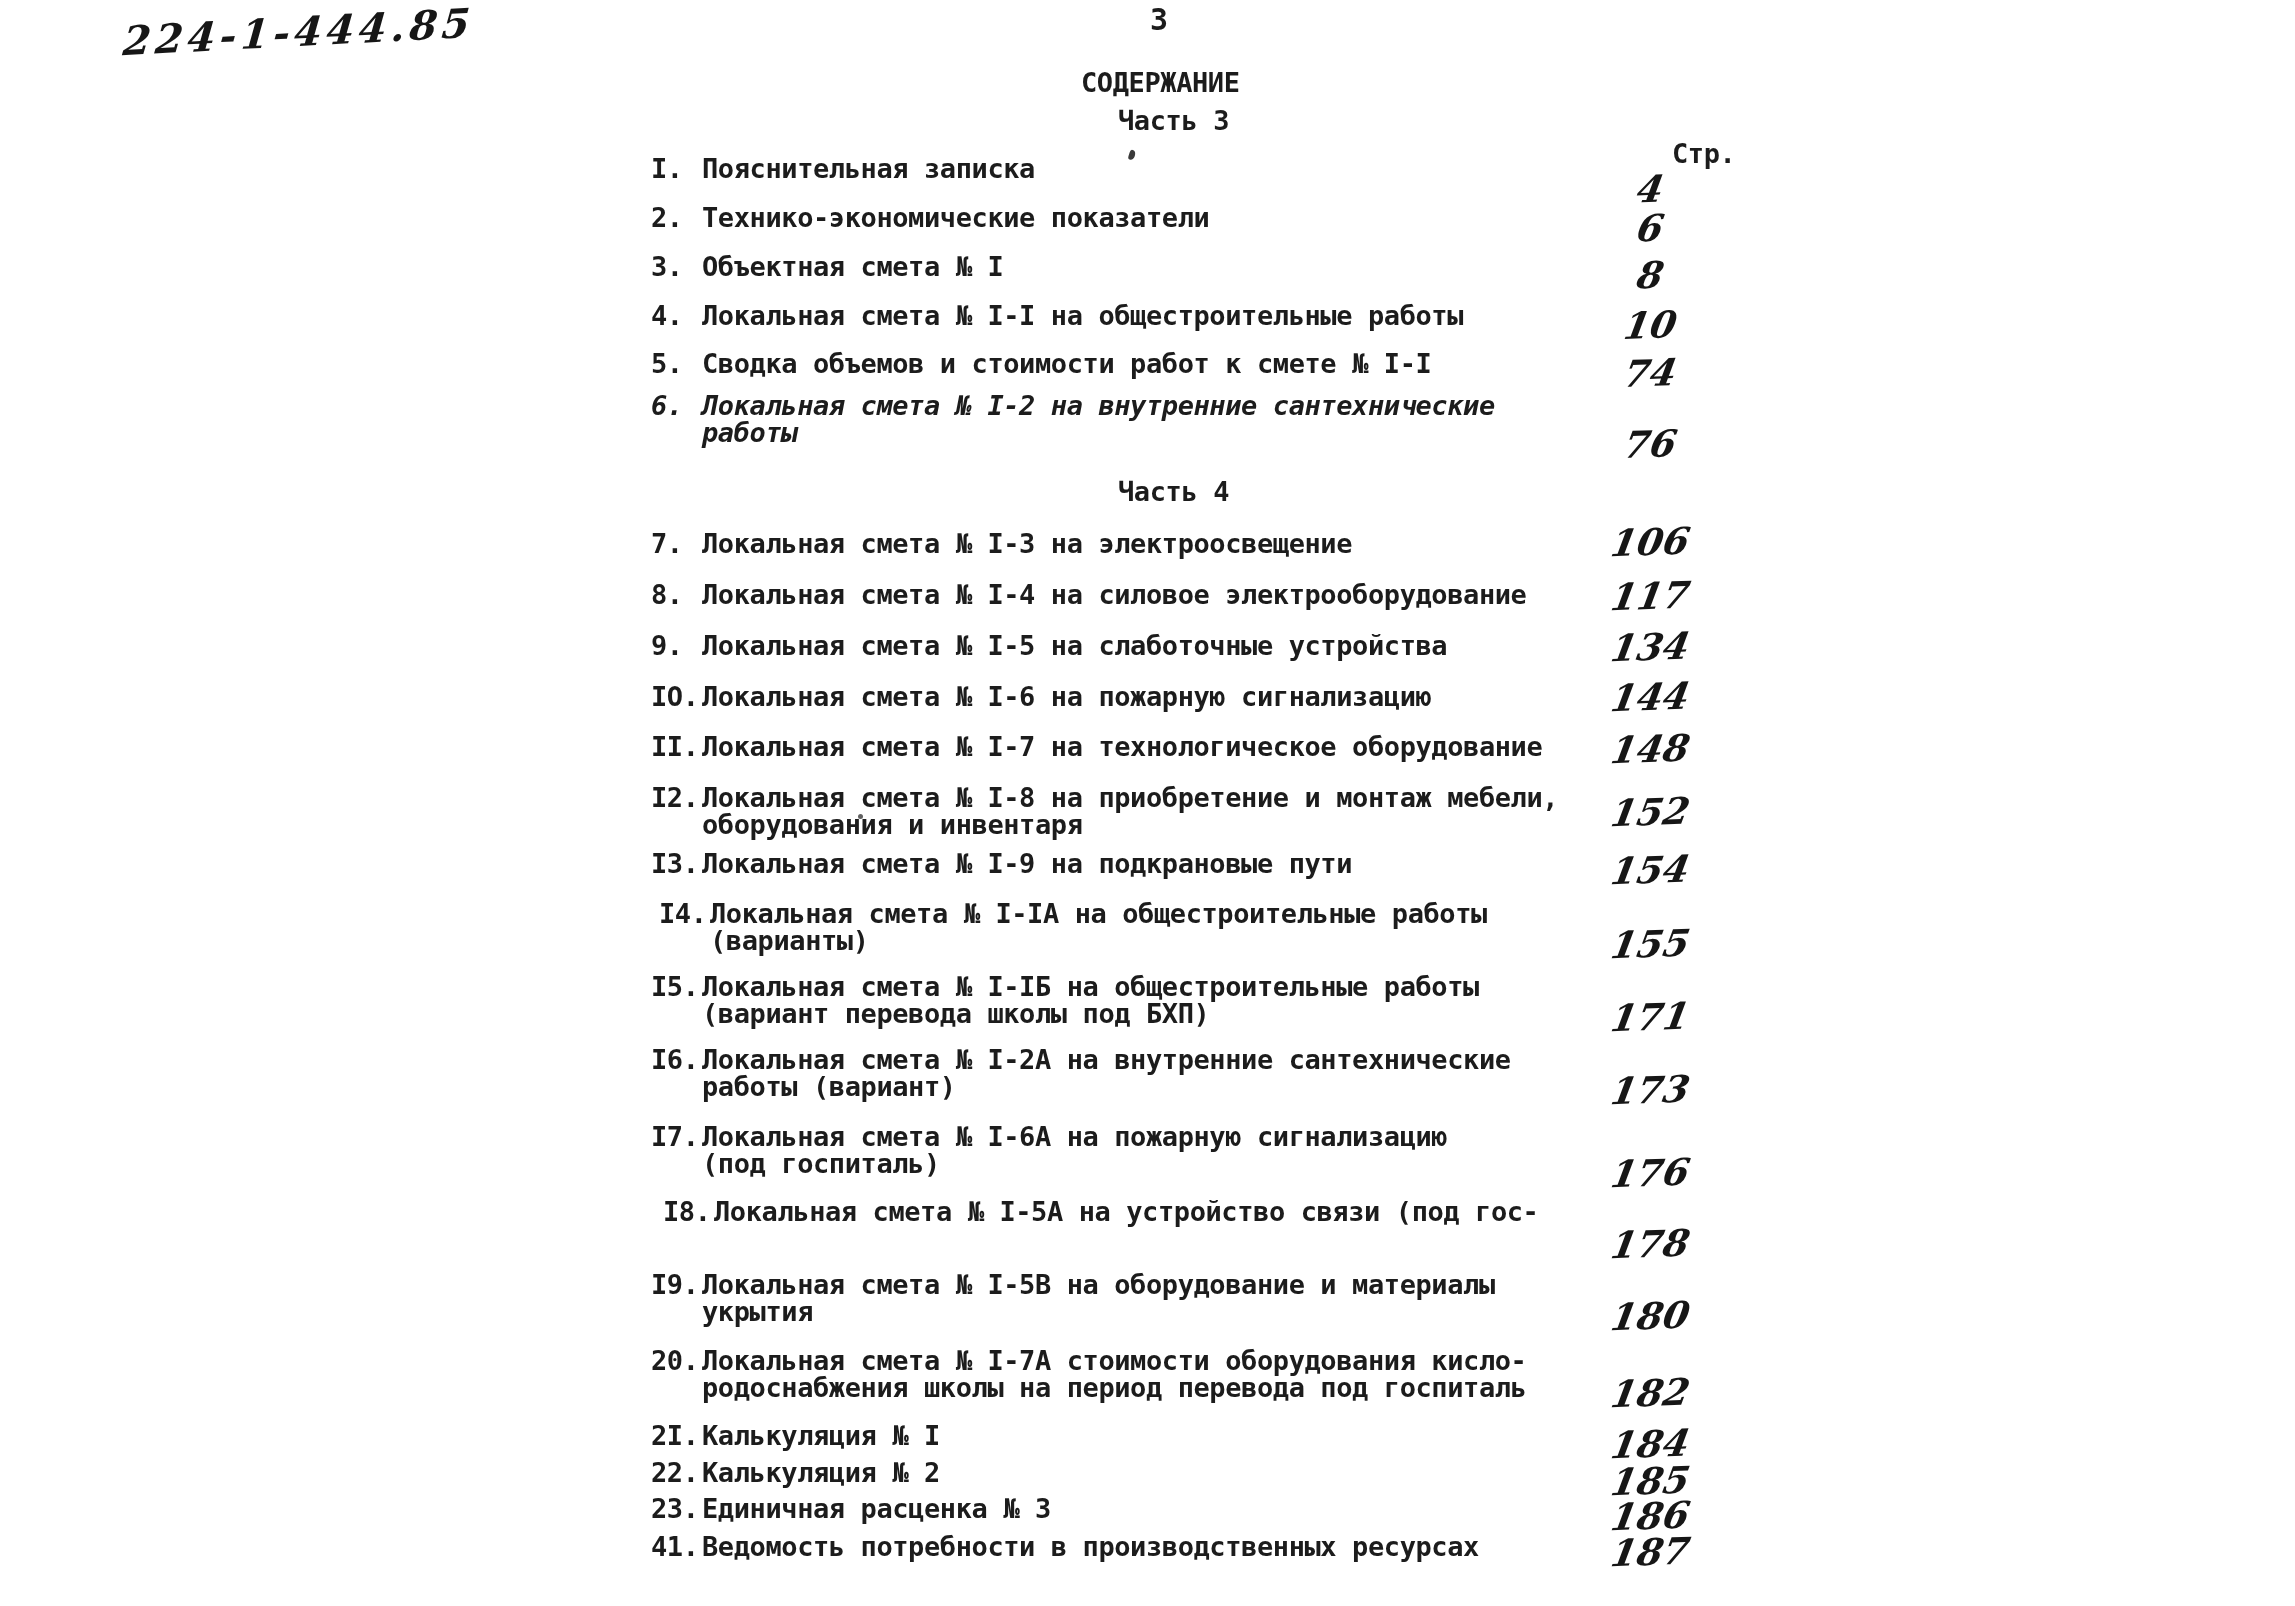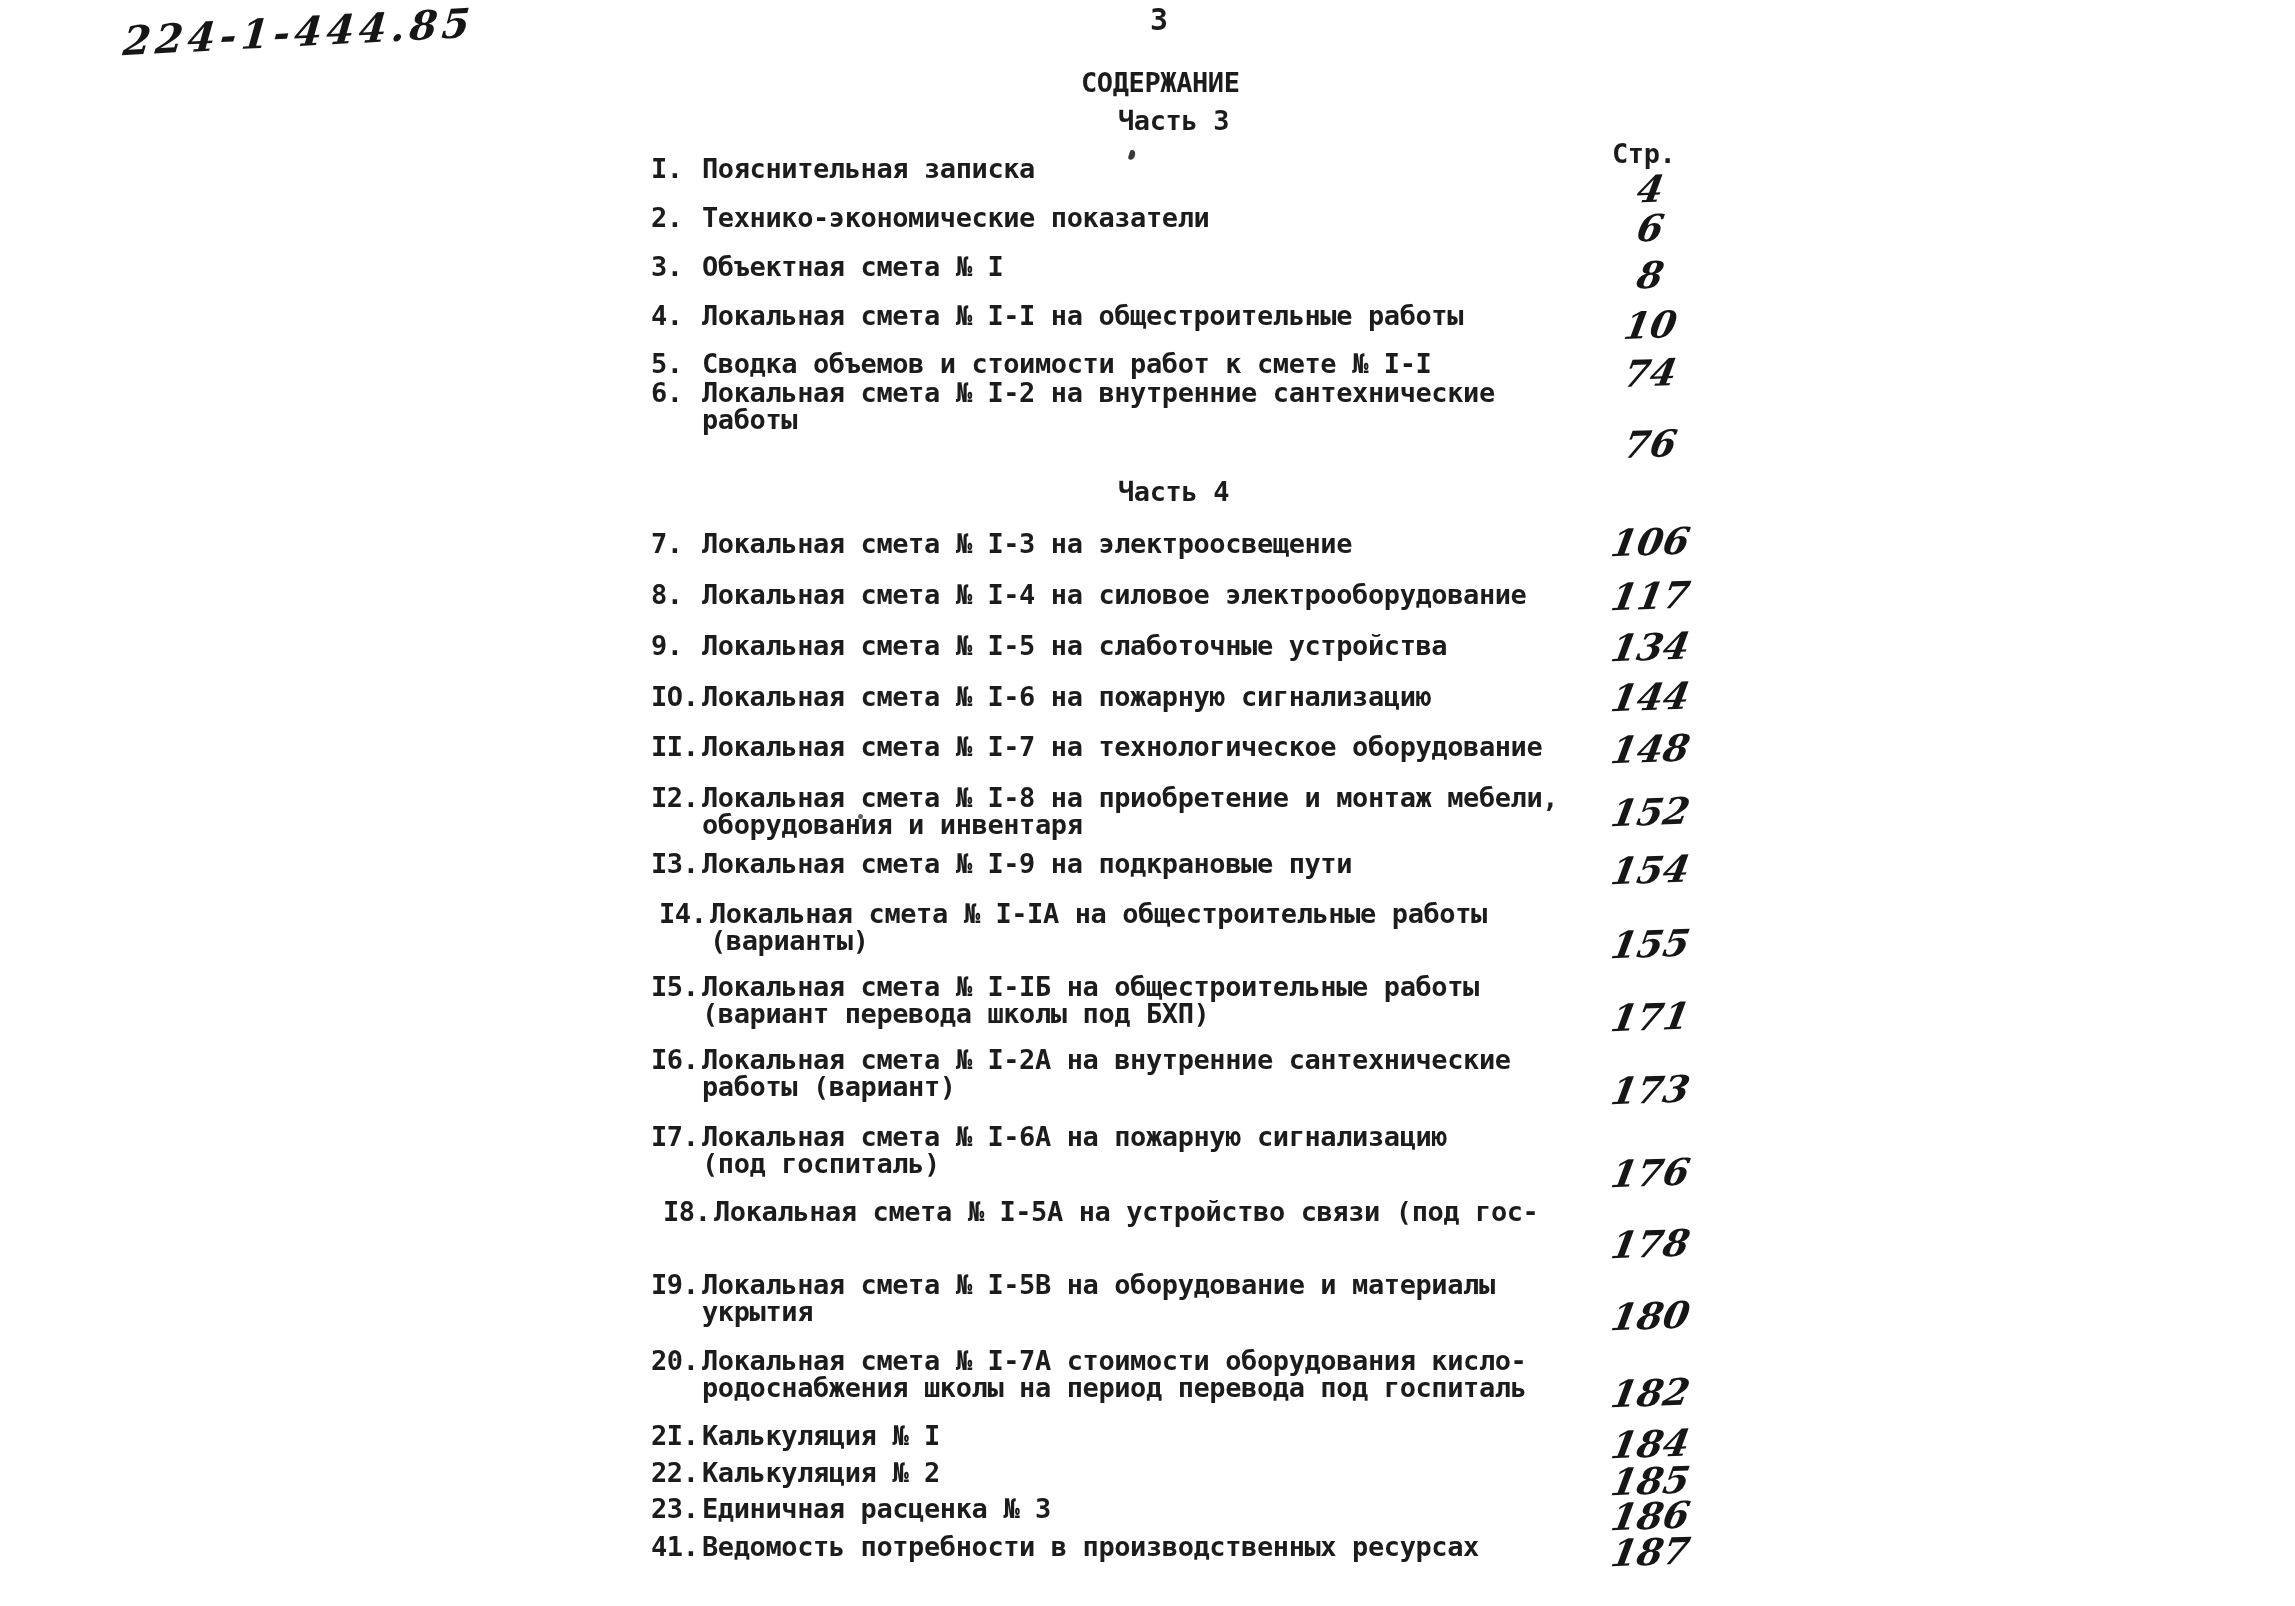--- a/index.html
+++ b/index.html
@@ -16,21 +16,21 @@
     color:var(--hand,#161616);
   }
   .abs{position:absolute;}
   
   .hand-code{left:123px;top:7.5px;font-size:40px;letter-spacing:4.5px;transform:rotate(-3deg) skewX(-8deg);}
   .sheet-num{left:1150px;top:1.5px;font-size:30px;}
   .doc-title{left:1081px;top:67px;}
   .part-head{left:1118px;}
   .part-3{top:105px;}
   .part-4{top:476px;}
-  .col-head{left:1612px;top:138px;}
+  .col-head{left:1672px;top:138px;}
   
   .row{position:absolute;left:651px;width:1063px;}
   .row .line{height:27px;line-height:27px;}
   .row .cont{margin-left:51px;}
   .num{display:inline-block;width:51px;}
   .pg{
     position:absolute;left:1587px;width:127px;text-align:center;
     font-size:37px;line-height:34px;transform:skewX(-12deg) rotate(-2deg);
   }
   
@@ -59,21 +59,21 @@
       <div class="row tw" style="top: 155px;"><div class="line"><span class="num">I.</span><span>Пояснительная записка</span></div></div>
       <div class="abs hw pg" style="top: 172px;">4</div>
       <div class="row tw" style="top: 204px;"><div class="line"><span class="num">2.</span><span>Технико-экономические показатели</span></div></div>
       <div class="abs hw pg" style="top: 211px;">6</div>
       <div class="row tw" style="top: 253px;"><div class="line"><span class="num">3.</span><span>Объектная смета № I</span></div></div>
       <div class="abs hw pg" style="top: 258px;">8</div>
       <div class="row tw" style="top: 302px;"><div class="line"><span class="num">4.</span><span>Локальная смета № I-I на общестроительные работы</span></div></div>
       <div class="abs hw pg" style="top: 308px;">10</div>
       <div class="row tw" style="top: 350px;"><div class="line"><span class="num">5.</span><span>Сводка объемов и стоимости работ к смете № I-I</span></div></div>
       <div class="abs hw pg" style="top: 356px;">74</div>
-      <div class="row tw" style="top: 379px;"><div class="line"><span class="num">6.</span><span>Локальная смета № I-2 на внутренние сантехнические</span></div><div class="line cont">работы</div></div>
+      <div class="row tw" style="top: 392px; font-style: italic;"><div class="line"><span class="num">6.</span><span>Локальная смета № I-2 на внутренние сантехнические</span></div><div class="line cont">работы</div></div>
       <div class="abs hw pg" style="top: 427px;">76</div>
       <div class="row tw" style="top: 530px;"><div class="line"><span class="num">7.</span><span>Локальная смета № I-3 на электроосвещение</span></div></div>
       <div class="abs hw pg" style="top: 525px;">106</div>
       <div class="row tw" style="top: 581px;"><div class="line"><span class="num">8.</span><span>Локальная смета № I-4 на силовое электрооборудование</span></div></div>
       <div class="abs hw pg" style="top: 579px;">117</div>
       <div class="row tw" style="top: 632px;"><div class="line"><span class="num">9.</span><span>Локальная смета № I-5 на слаботочные устройства</span></div></div>
       <div class="abs hw pg" style="top: 630px;">134</div>
       <div class="row tw" style="top: 683px;"><div class="line"><span class="num">IO.</span><span>Локальная смета № I-6 на пожарную сигнализацию</span></div></div>
       <div class="abs hw pg" style="top: 680px;">144</div>
       <div class="row tw" style="top: 733px;"><div class="line"><span class="num">II.</span><span>Локальная смета № I-7 на технологическое оборудование</span></div></div>

